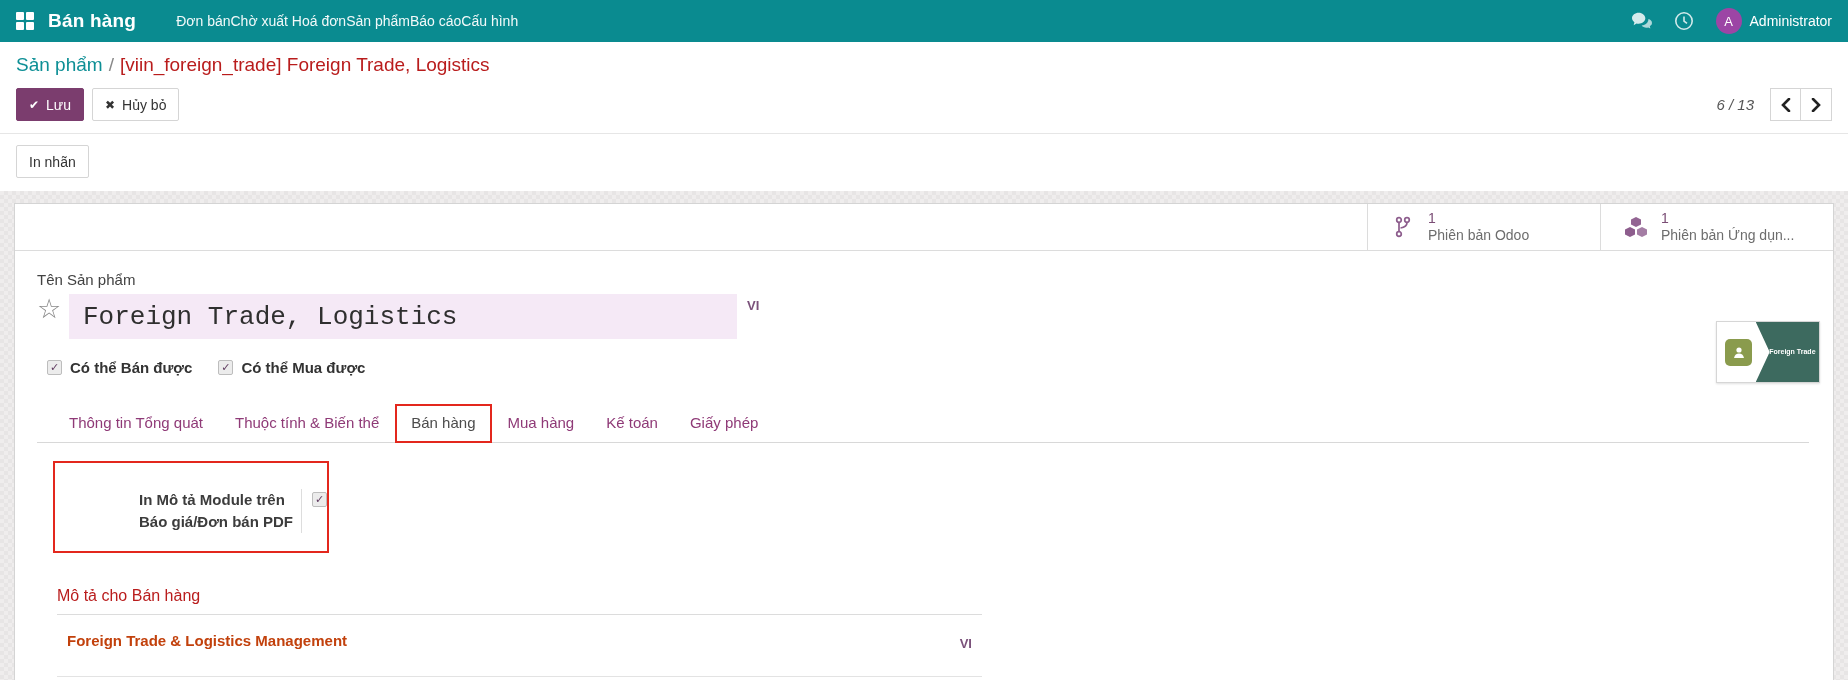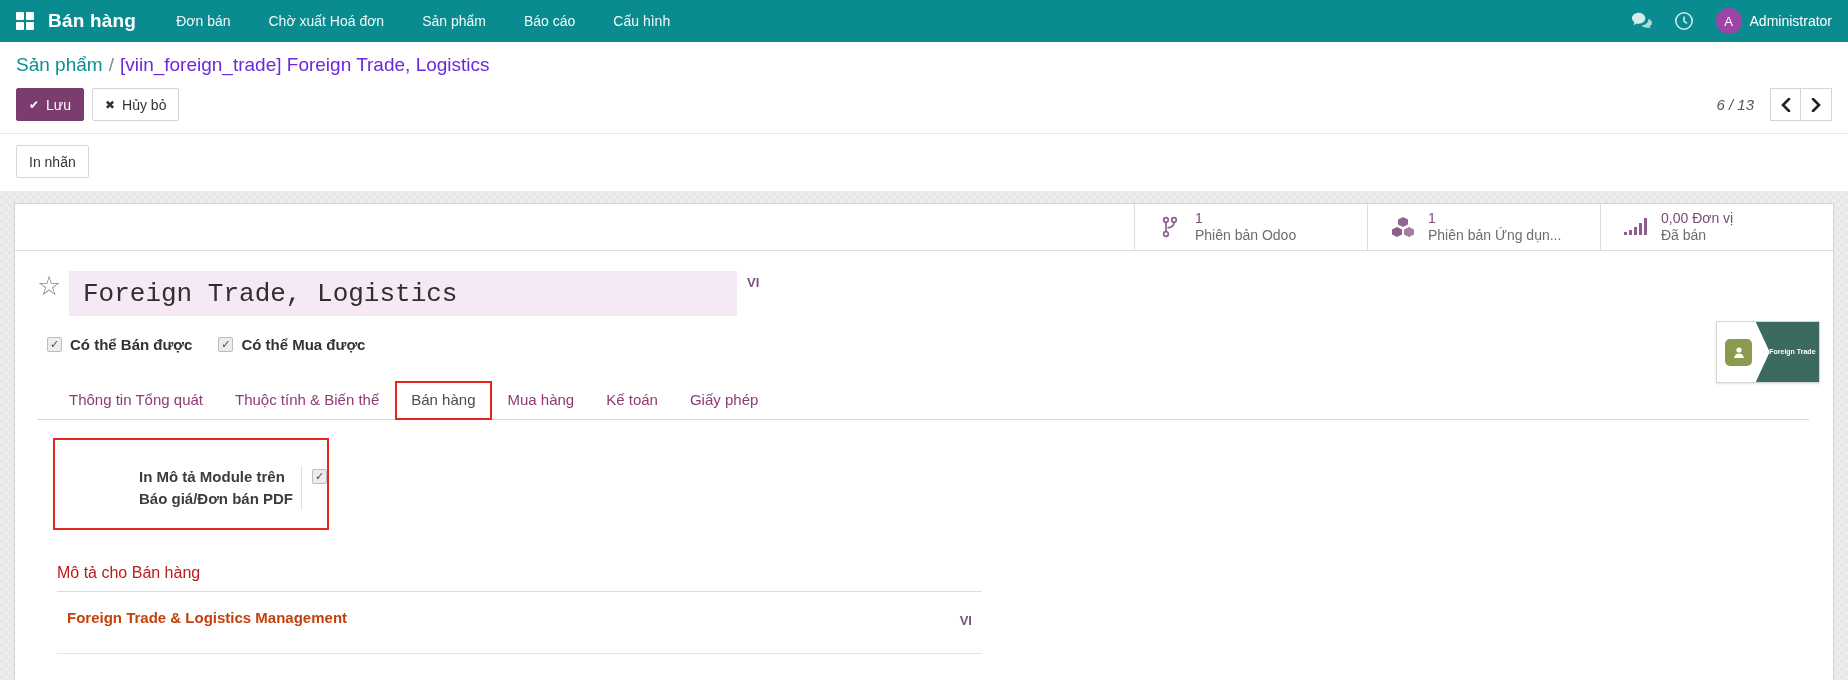--- a/index.html
+++ b/index.html
@@ -15,34 +15,34 @@
   .topbar {
     height:42px; flex:0 0 42px;
     background:#0a8b90;
     display:flex; align-items:center;
     padding:0 16px;
     color:#fff;
   }
   .apps-grid { width:18px; height:18px; display:grid; grid-template-columns:8px 8px; grid-template-rows:8px 8px; gap:2px; cursor:pointer; margin-right:14px; }
   .apps-grid span { background:#fff; border-radius:1px; }
   .app-name { font-size:19px; font-weight:700; margin-right:40px; cursor:pointer; letter-spacing:.2px; }
-  .top-menu { display:flex; gap:38px; font-size:14px; }
+  .top-menu { display:flex; font-size:14px; }
   .top-menu .menu-item { color:rgba(255,255,255,.95); cursor:pointer; }
   .topbar-right { margin-left:auto; display:flex; align-items:center; gap:22px; }
   .tb-icon { width:20px; height:20px; opacity:.9; cursor:pointer; display:flex; align-items:center; justify-content:center; }
   .user-block { display:flex; align-items:center; gap:8px; cursor:pointer; }
   .avatar { width:26px; height:26px; border-radius:50%; background:#9c45a5; color:#fff; font-size:13px; display:flex; align-items:center; justify-content:center; }
   .user-name { font-size:14px; color:#fff; }
 
   
   .control-panel { background:#fff; padding:8px 16px 0 16px; }
   .breadcrumb { font-size:19px; margin:4px 0 12px 0; }
   .bc-parent { color:#0d8f95; cursor:pointer; }
   .bc-sep { color:#888; margin:0 6px; }
-  .bc-current { color:#6d28d9; }
+  .bc-current { color:#b91c1c; }
   .cp-row1 { display:flex; align-items:center; margin-bottom:12px; }
   .btn { font-size:14px; height:33px; padding:0 12px; border:1px solid #d5d5d5; background:#fff; color:#333; display:inline-flex; align-items:center; gap:7px; cursor:pointer; border-radius:2px; }
   .btn-primary { background:#7b3d6e; border-color:#7b3d6e; color:#fff; }
   .btn + .btn { margin-left:8px; }
   .btn .gl { font-size:12px; }
   .pager-zone { margin-left:auto; display:flex; align-items:center; gap:16px;font-style:italic; }
   .pager-text { font-size:15px; color:#555; cursor:pointer; }
   .pager-btns { display:flex; }
   .pager-btn { width:31px; height:33px; background:#fff; border:1px solid #d5d5d5; display:flex; align-items:center; justify-content:center; cursor:pointer; }
   .pager-btn + .pager-btn { border-left:none; }
@@ -207,51 +207,37 @@
               <path d="M13 1l5 2.6v5L13 11 8 8.6v-5L13 1z" opacity=".95"></path>
               <path d="M7 11l5 2.6v5L7 21l-5-2.4v-5L7 11z"></path>
               <path d="M19 11l5 2.6v5L19 21l-5-2.4v-5L19 11z" opacity=".8"></path>
             </svg>
         </span>
         <span class="stat-col">
           <span class="stat-value">1</span>
           <span class="stat-label">Phiên bản Ứng dụn...</span>
         </span>
       </div>
-      <div class="stat-btn">
-        <span class="stat-icon">
-          <svg width="24" height="22" viewBox="0 0 24 22" fill="#8d5d8d">
-              <rect x="0" y="16" width="3" height="3"></rect>
-              <rect x="5" y="14" width="3" height="5"></rect>
-              <rect x="10" y="11" width="3" height="8"></rect>
-              <rect x="15" y="7" width="3" height="12"></rect>
-              <rect x="20" y="2" width="3" height="17"></rect>
-            </svg>
-        </span>
-        <span class="stat-col">
-          <span class="stat-value">0,00 Đơn vị</span>
-          <span class="stat-label">Đã bán</span>
-        </span>
-      </div>
     </div>
 
     <div class="sheet-main">
 
       <div class="pimg">
         <div class="pimg-iconbox">
           <svg width="16" height="16" viewBox="0 0 16 16" fill="#fff">
               <circle cx="8" cy="5" r="2.6"></circle>
               <path d="M3 13c.6-3 2.6-4.4 5-4.4s4.4 1.4 5 4.4H3z"></path>
             </svg>
         </div>
         <div class="pimg-right">
           <span class="pimg-caption">Foreign Trade</span>
         </div>
       </div>
 
+      <div class="field-label">Tên Sản phẩm</div>
 
       <div class="name-row">
         <span class="fav-star">☆</span>
         <div class="name-input">Foreign Trade, Logistics</div>
         <span class="lang-badge">VI</span>
       </div>
 
       <div class="check-row">
         <span class="check-item">
           <span class="cbox">✓</span>

